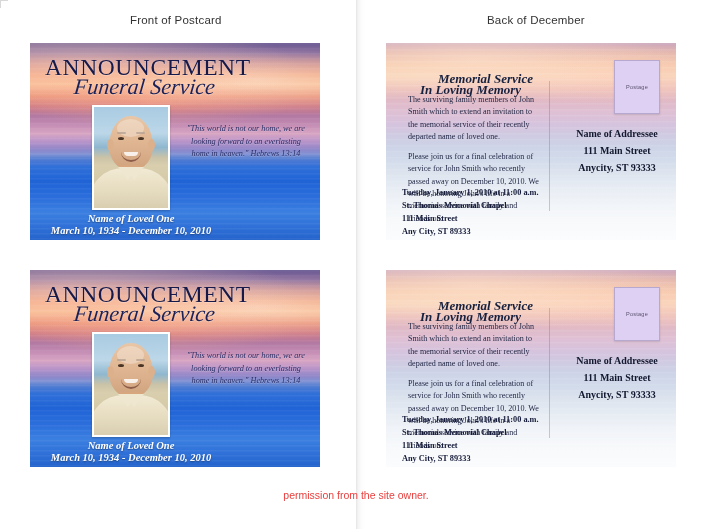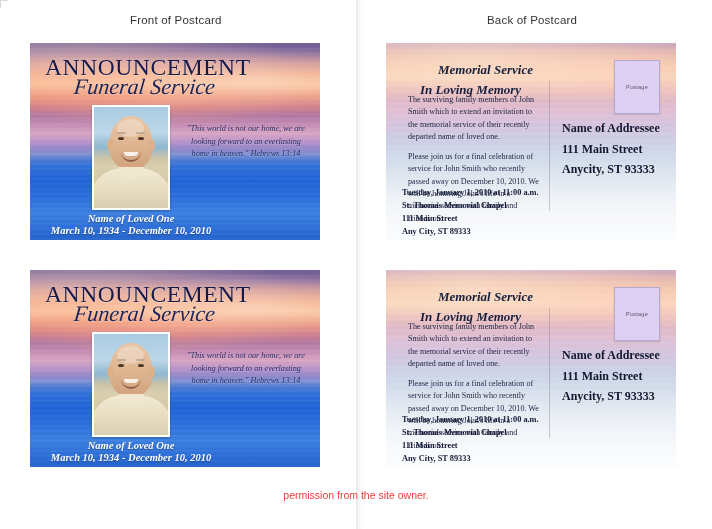--- a/index.html
+++ b/index.html
@@ -343,21 +343,21 @@
     font-style: italic;
     font-size: 13px;
     color: #16203f;
     line-height: 1;
     white-space: nowrap;
     margin-top: 28px;
   }
   .back-subtitle {
     position: absolute;
     left: 52px;
-    top: 20px;
+    top: 29px;
     font-family: "Liberation Serif", serif;
     font-weight: bold;
     font-style: italic;
     font-size: 13px;
     color: #16203f;
     line-height: 1;
     white-space: nowrap;
   }
 
   .back-body {
@@ -409,26 +409,26 @@
   .postage-label {
     font-family: "Liberation Sans", sans-serif;
     font-size: 5.6px;
     color: #5c5470;
     letter-spacing: .2px;
   }
 
   .addressee {
     position: absolute;
     left: 176px;
-    top: 75px;
+    top: 82px;
     width: 110px;
-    text-align: left;
+    text-align: center;
     font-family: "Liberation Serif", serif;
     font-weight: bold;
-    font-size: 12px;
+    font-size: 10px;
     line-height: 1.72;
     color: #12182f;
   }
 
   
   .footer {
     position: absolute;
     left: 0;
     top: 487px;
     width: 712px;
@@ -437,21 +437,21 @@
     font-size: 10.5px;
     line-height: 1.6;
     color: #e8403f;
     z-index: 8;
   }
 </style>
 </head>
 <body>
 
 <div class="col-header front">Front of Postcard</div>
-<div class="col-header back">Back of Postcard</div>
+<div class="col-header back">Back of December</div>
 
 <div class="edge-tick"></div>
 
 <div class="card card-front row1">
   <div class="front-art"></div>
   <div class="front-inner">
     <div class="announcement">ANNOUNCEMENT</div>
     <div class="funeral-service">Funeral Service</div>
 
     <div class="portrait-frame">

